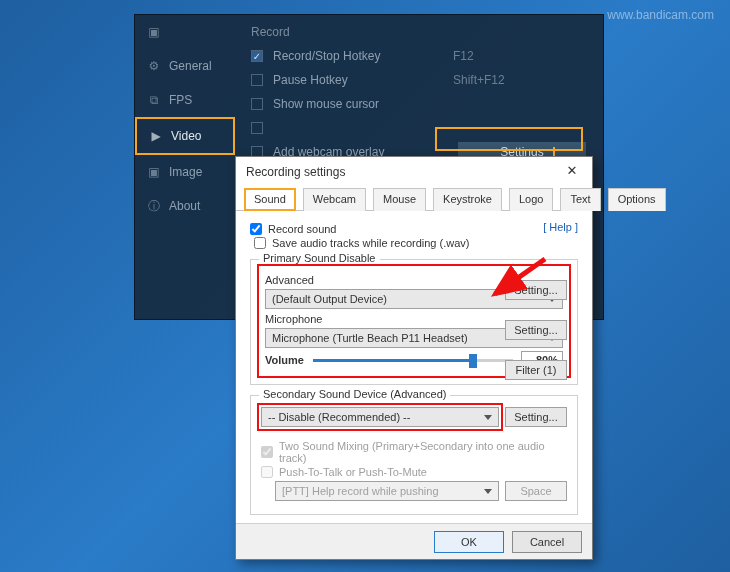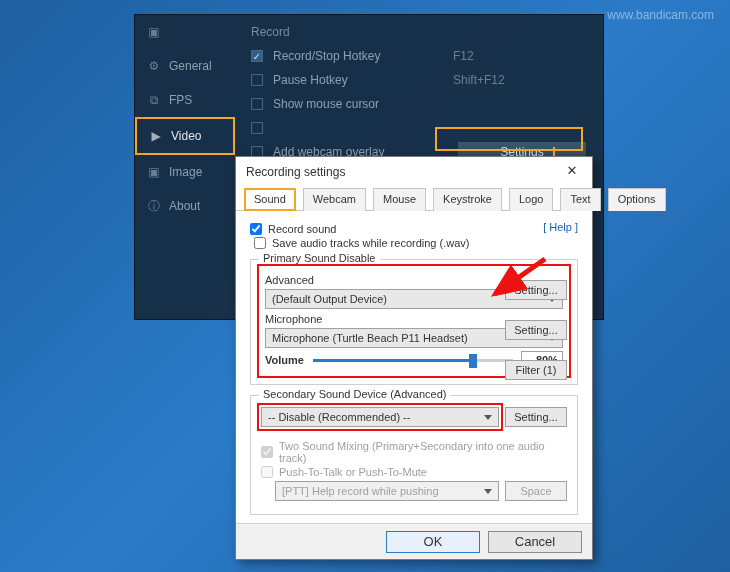--- a/index.html
+++ b/index.html
@@ -41,21 +41,21 @@
   .slider-wrap { display: flex; align-items: center; gap: 8px; font-weight: bold; }
   .slider { flex: 1; height: 18px; position: relative; }
   .slider-track { position: absolute; top: 8px; left: 0; right: 0; height: 3px; background: #d0d0d0; }
   .slider-fill { position: absolute; top: 8px; left: 0; height: 3px; background: #2a7bc8; }
   .slider-thumb { position: absolute; top: 3px; width: 8px; height: 14px; background: #2a7bc8; }
   .vol-box { width: 42px; height: 18px; border: 1px solid #a0a0a0; text-align: right; padding-right: 4px; line-height: 16px; font-size: 11px; }
   .red-box { outline: 2px solid #e11; outline-offset: 2px; }
   .disabled { color: #a0a0a0; }
   .combo.disabled { background: #f0f0f0; color: #a0a0a0; }
   .dlg-footer { position: absolute; bottom: 0; left: 0; right: 0; height: 36px; background: #f0f0f0; border-top: 1px solid #d0d0d0; display: flex; justify-content: flex-end; align-items: center; gap: 8px; padding-right: 10px; }
-  .btn { width: 94px; height: 22px; border: 1px solid #8a8a8a; background: #e6e6e6; font-size: 13px; cursor: pointer; text-align: center; line-height: 20px; }
+  .btn { width: 70px; height: 22px; border: 1px solid #8a8a8a; background: #e6e6e6; font-size: 11px; cursor: pointer; text-align: center; line-height: 20px; }
   .btn.primary { border: 1px solid #2a7bc8; background: #e8f1fb; }
   .red-arrow { position: absolute; top: 254px; left: 485px; pointer-events: none; }
 </style>
 </head>
 <body>
 
 <div class="watermark">www.bandicam.com</div>
 
 <div class="app">
   <div class="sidebar">

